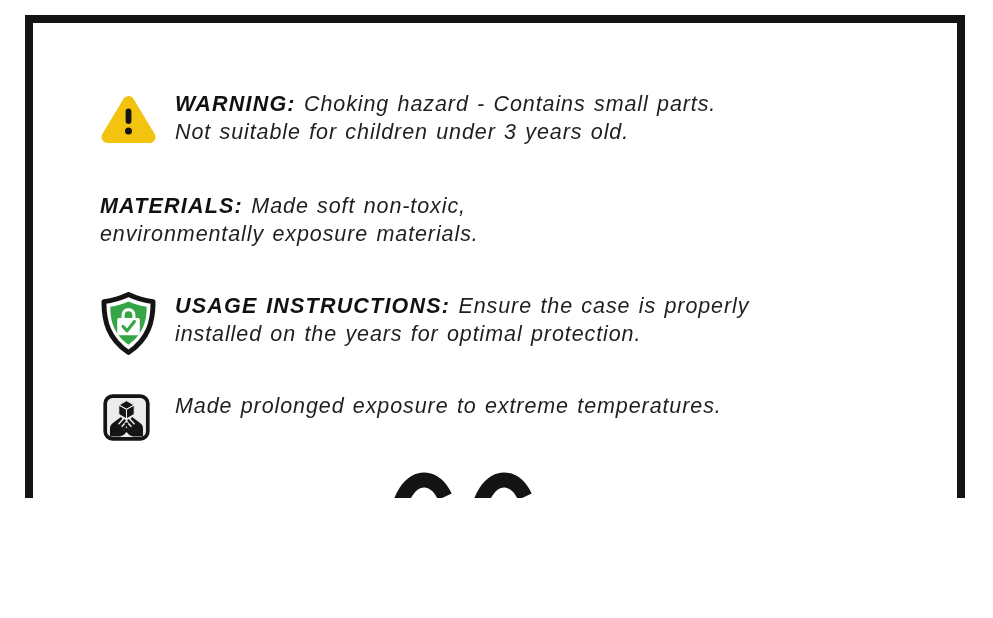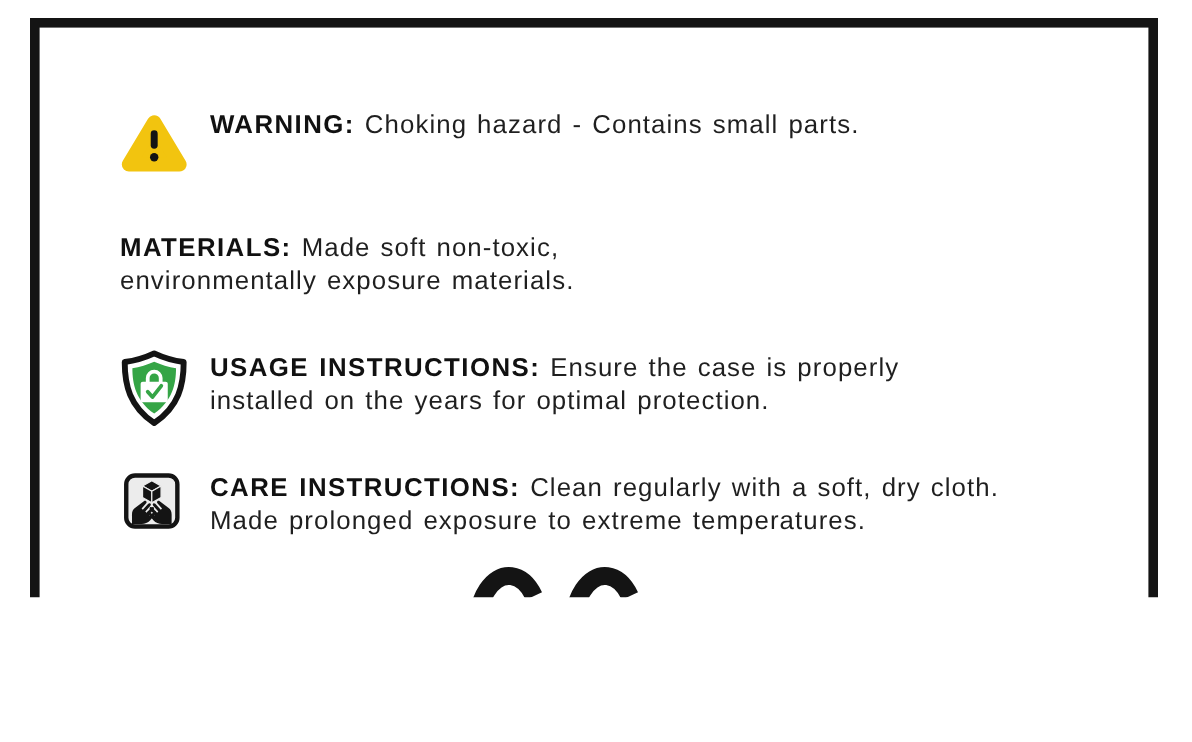--- a/index.html
+++ b/index.html
@@ -4,20 +4,21 @@
 <style>
   html, body { margin: 0; padding: 0; background: #ffffff; }
   .canvas {
     position: relative;
     width: 993px;
     height: 498px;
     background: #ffffff;
     font-family: "Liberation Sans", sans-serif;
     color: #1c1c1c;
     overflow: hidden;
+    font-style: italic;
   }
   .frame {
     position: absolute;
     left: 25px;
     top: 15px;
     width: 940px;
     height: 586px;
     border: 8px solid #141414;
     box-sizing: border-box;
     background: #ffffff;
@@ -78,20 +79,21 @@
   <div class="row row-warning">
     <div class="icon-cell">
       <svg width="57" height="50" viewBox="0 0 57 50">
         <path d="M28.5 8 L49.5 43 L7.5 43 Z" fill="#F2C40F" stroke="#F2C40F" stroke-width="12" stroke-linejoin="round"></path>
         <rect x="25.6" y="14.5" width="5.8" height="15.5" rx="2.9" fill="#141414"></rect>
         <circle cx="28.5" cy="37" r="3.5" fill="#141414"></circle>
       </svg>
     </div>
     <div class="text-cell">
       <div><span class="heading">WARNING:</span> <span>Choking hazard - Contains small parts.</span></div>
+      <div>Not suitable for children under 3 years old.</div>
     </div>
   </div>
 
   <div class="row row-materials">
     <div class="text-cell">
       <div><span class="heading">MATERIALS:</span> <span>Made soft non-toxic,</span></div>
       <div>environmentally exposure materials.</div>
     </div>
   </div>
 
@@ -118,21 +120,20 @@
         <g stroke="#ececec" stroke-width="1.4" stroke-linejoin="round" fill="#141414">
           <path d="M32 9 L42.5 15 L32 21 L21.5 15 Z"></path>
           <path d="M21.5 15 L32 21 L32 34 L21.5 28 Z"></path>
           <path d="M42.5 15 L32 21 L32 34 L42.5 28 Z"></path>
         </g>
         <path id="hand-shape" d="M9.5 58 L9.5 47.5 C9.5 43.5 11 41 14 39 L23 32.2 C25 30.8 27 32.8 25.6 34.6 L20.4 40.6 L21.8 41.8 L28 35.2 C29.8 33.4 32 35.4 30.4 37.4 L24.6 44 L26 45.2 L31.6 39.4 C33.4 37.6 35.6 39.6 34 41.6 L28.6 47.8 L29.8 48.8 L34.2 44.4 C36 42.6 38 44.6 36.4 46.6 L30.2 53.8 C27.6 56.8 24 58 20.6 58 Z" fill="#141414"></path>
         <use href="#hand-shape" transform="translate(64 0) scale(-1 1)"></use>
       </svg>
     </div>
     <div class="text-cell">
-      <div><span class="heading">CARE INSTRUCTIONS:</span> <span>Clean regularly with a soft, dry cloth.</span></div>
       <div>Made prolonged exposure to extreme temperatures.</div>
     </div>
   </div>
 
   <div class="ce-wrap">
     <svg width="150" height="103" viewBox="0 0 150 103" role="img" aria-label="CE">
       <g stroke="#141414" stroke-width="15" fill="none">
         <path d="M54.9 24.7 A 26.5 43.5 0 1 0 54.9 78.3"></path>
         <path d="M134.9 24.7 A 26.5 43.5 0 1 0 134.9 78.3"></path>
         <line x1="112" y1="51.5" x2="136" y2="51.5"></line>

